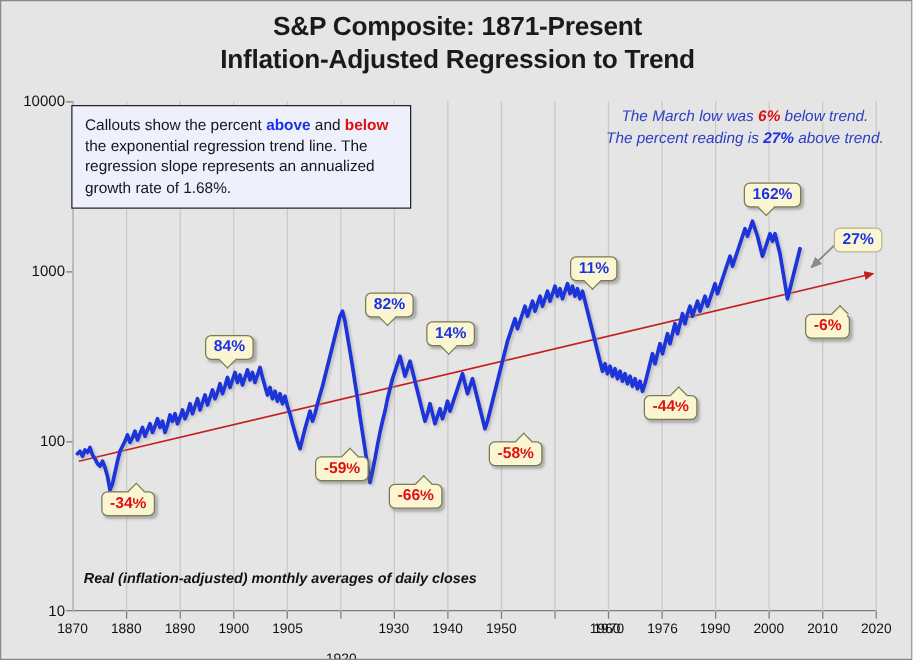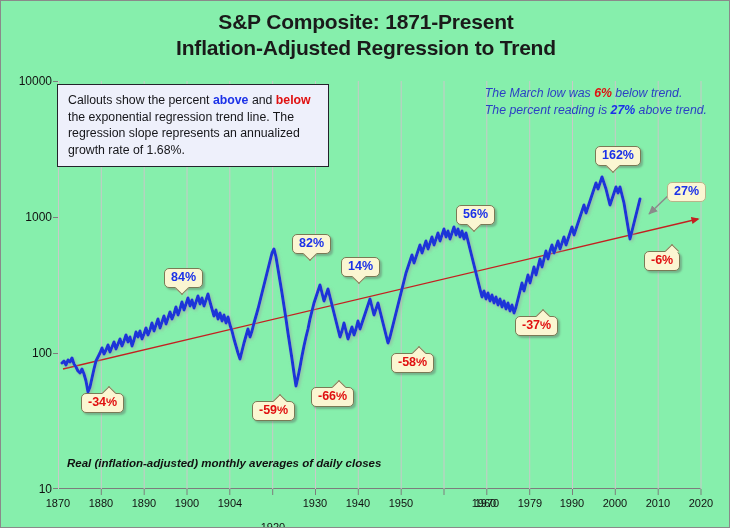--- a/index.html
+++ b/index.html
@@ -1,18 +1,18 @@
 <!DOCTYPE html>
 <html><head>
 <meta charset="utf-8">
 <style>
   html,body{margin:0;padding:0;background:#fff;}
   body{font-family:"Liberation Sans",sans-serif;}
   #chart-root{
-    position:relative;width:730px;height:528px;background:#86efac;
+    position:relative;width:730px;height:528px;background:#e5e5e5;
     border:1px solid #8a8a8a;box-sizing:border-box;overflow:hidden;
   }
   
   #title-block{position:absolute;left:0;top:8px;width:730px;text-align:center;}
   #title-block .t{
     font-size:21px;font-weight:bold;color:#1a1a1a;line-height:26px;
     letter-spacing:-0.2px;
   }
   #brand{position:absolute;right:14px;top:8px;text-align:right;line-height:15px;}
   #brand .site{font-size:12px;color:#3b6fd4;}
@@ -30,21 +30,21 @@
   #infobox{
     position:absolute;left:56px;top:83px;width:272px;
     background:#eef0fb;border:1px solid #23232b;
     padding:7px 9px 8px 10px;box-sizing:border-box;
     font-size:12.3px;line-height:16.5px;color:#16161a;
   }
   #infobox .above{color:#1b31e8;font-weight:bold;}
   #infobox .below{color:#e01010;font-weight:bold;}
   
   #notes{
-    position:absolute;right:22px;top:84px;text-align:left;
+    position:absolute;right:22px;top:84px;text-align:center;
     font-size:12.3px;line-height:17px;font-style:italic;color:#2b3fc4;padding-left:38px;
   }
   #notes .red{color:#e01010;font-weight:bold;}
   #notes .blue{color:#1b31e8;font-weight:bold;}
   
   #footnote{
     position:absolute;left:66px;top:456px;
     font-size:11.5px;font-style:italic;font-weight:bold;color:#111;
   }
   
@@ -177,28 +177,28 @@
               605,188 607,196 609,204 611,198 613,192 615,186 617,192 619,186 621,194
               623,202 625,214 627,226 629,238 631,230 633,222 635,214 637,206 639,198"></polyline>
 
     <line x1="672" y1="190" x2="648" y2="213" stroke="#8a8a8a" stroke-width="1.5" marker-end="url(#grayarrow)"></line>
   </svg>
 
   <div class="xlabel" style="left:37px;top:496px;">1870</div>
   <div class="xlabel" style="left:80px;top:496px;">1880</div>
   <div class="xlabel" style="left:123px;top:496px;">1890</div>
   <div class="xlabel" style="left:166px;top:496px;">1900</div>
-  <div class="xlabel" style="left:209px;top:496px;">1904</div>
+  <div class="xlabel" style="left:209px;top:496px;">1905</div>
   <div class="xlabel" style="left:252px;top:496px;margin-top:24px;">1920</div>
   <div class="xlabel" style="left:294px;top:496px;">1930</div>
   <div class="xlabel" style="left:337px;top:496px;">1940</div>
   <div class="xlabel" style="left:380px;top:496px;">1950</div>
   <div class="xlabel" style="left:423px;top:496px;margin-left:40px;">1960</div>
   <div class="xlabel" style="left:466px;top:496px;">1970</div>
-  <div class="xlabel" style="left:509px;top:496px;">1979</div>
+  <div class="xlabel" style="left:509px;top:496px;">1976</div>
   <div class="xlabel" style="left:551px;top:496px;">1990</div>
   <div class="xlabel" style="left:594px;top:496px;">2000</div>
   <div class="xlabel" style="left:637px;top:496px;">2010</div>
   <div class="xlabel" style="left:680px;top:496px;">2020</div>
 
   <div id="infobox">
     <span>Callouts show the percent </span><span class="above">above</span><span> and </span><span class="below">below</span><span> the exponential regression trend line. The regression slope represents an annualized growth rate of 1.68%.</span>
   </div>
 
   <div id="notes">
@@ -213,21 +213,21 @@
   <div class="callout neg tail-up" style="left:80px;top:392px;">
     <span>-34%</span>
     <span class="tail"></span>
   </div>
 
   <div class="callout pos tail-down" style="left:163px;top:267px;">
     <span>84%</span>
     <span class="tail"></span>
   </div>
 
-  <div class="callout neg tail-up" style="left:251px;top:400px;">
+  <div class="callout neg tail-up" style="left:251px;top:364px;">
     <span>-59%</span>
     <span class="tail"></span>
   </div>
 
   <div class="callout pos tail-down" style="left:291px;top:233px;">
     <span>82%</span>
     <span class="tail"></span>
   </div>
 
   <div class="callout neg tail-up" style="left:310px;top:386px;">
@@ -239,26 +239,26 @@
     <span>14%</span>
     <span class="tail"></span>
   </div>
 
   <div class="callout neg tail-up" style="left:390px;top:352px;">
     <span>-58%</span>
     <span class="tail"></span>
   </div>
 
   <div class="callout pos tail-down" style="left:455px;top:204px;">
-    <span>56%</span>
+    <span>11%</span>
     <span class="tail"></span>
   </div>
 
   <div class="callout neg tail-up" style="left:514px;top:315px;">
-    <span>-37%</span>
+    <span>-44%</span>
     <span class="tail"></span>
   </div>
 
   <div class="callout pos tail-down" style="left:594px;top:145px;">
     <span>162%</span>
     <span class="tail"></span>
   </div>
 
   <div class="callout neg tail-up" style="left:643px;top:250px;">
     <span>-6%</span>

